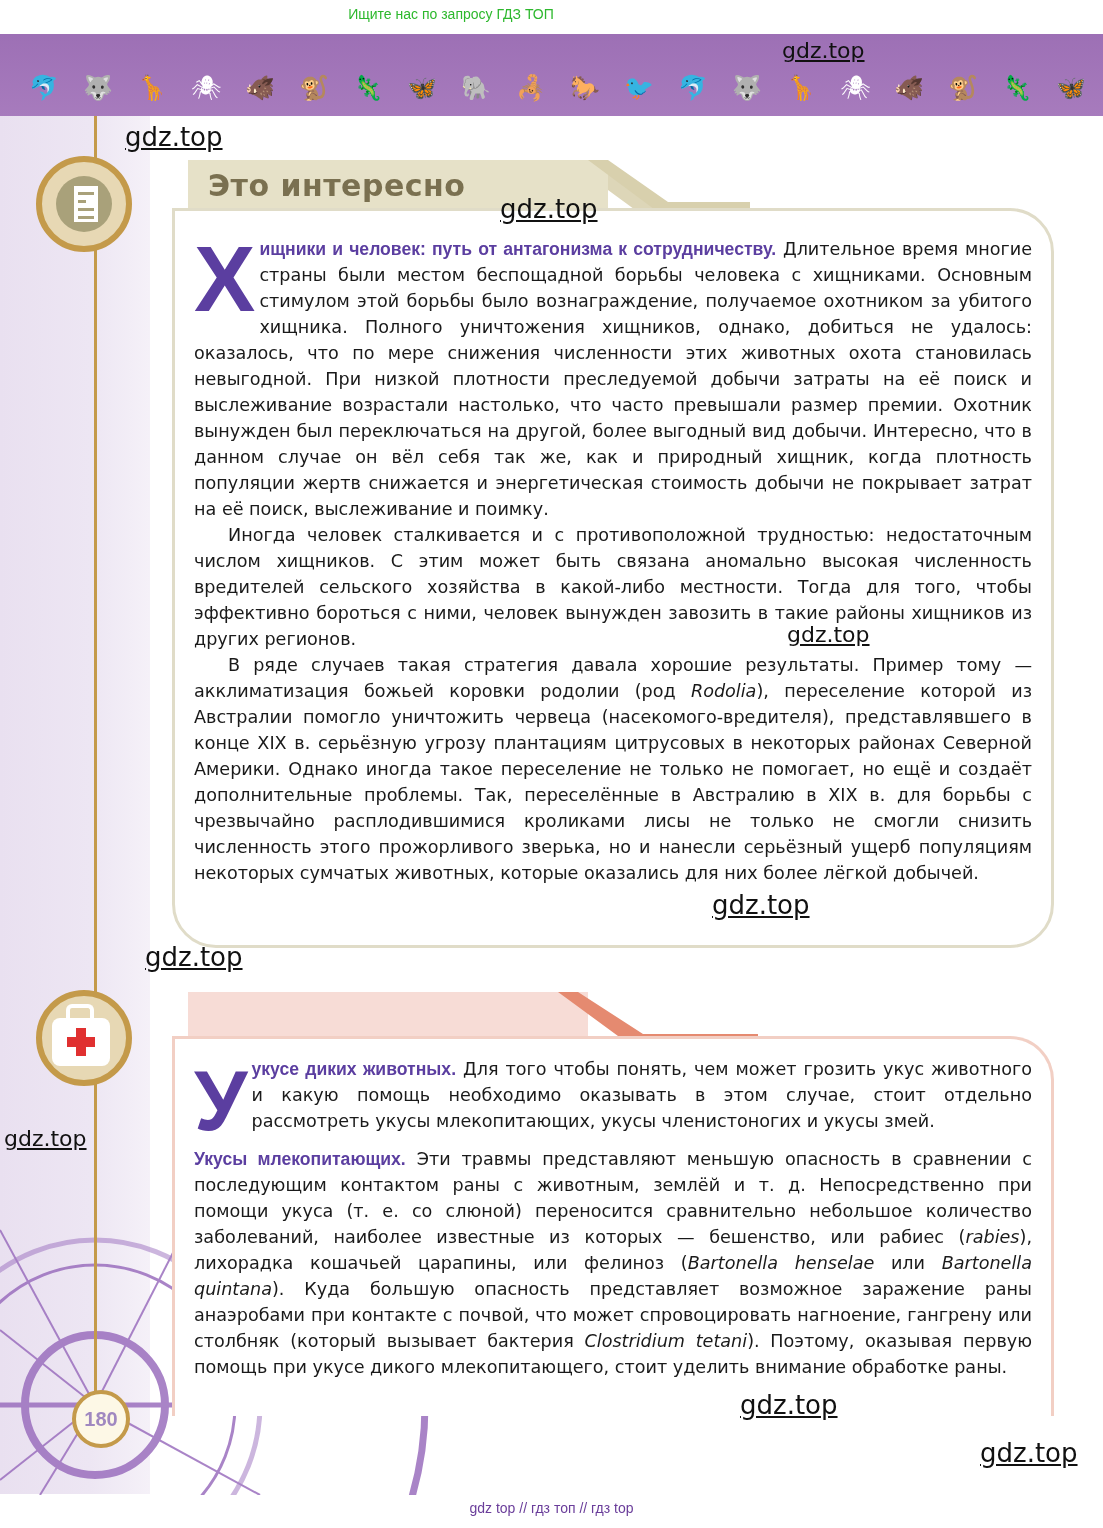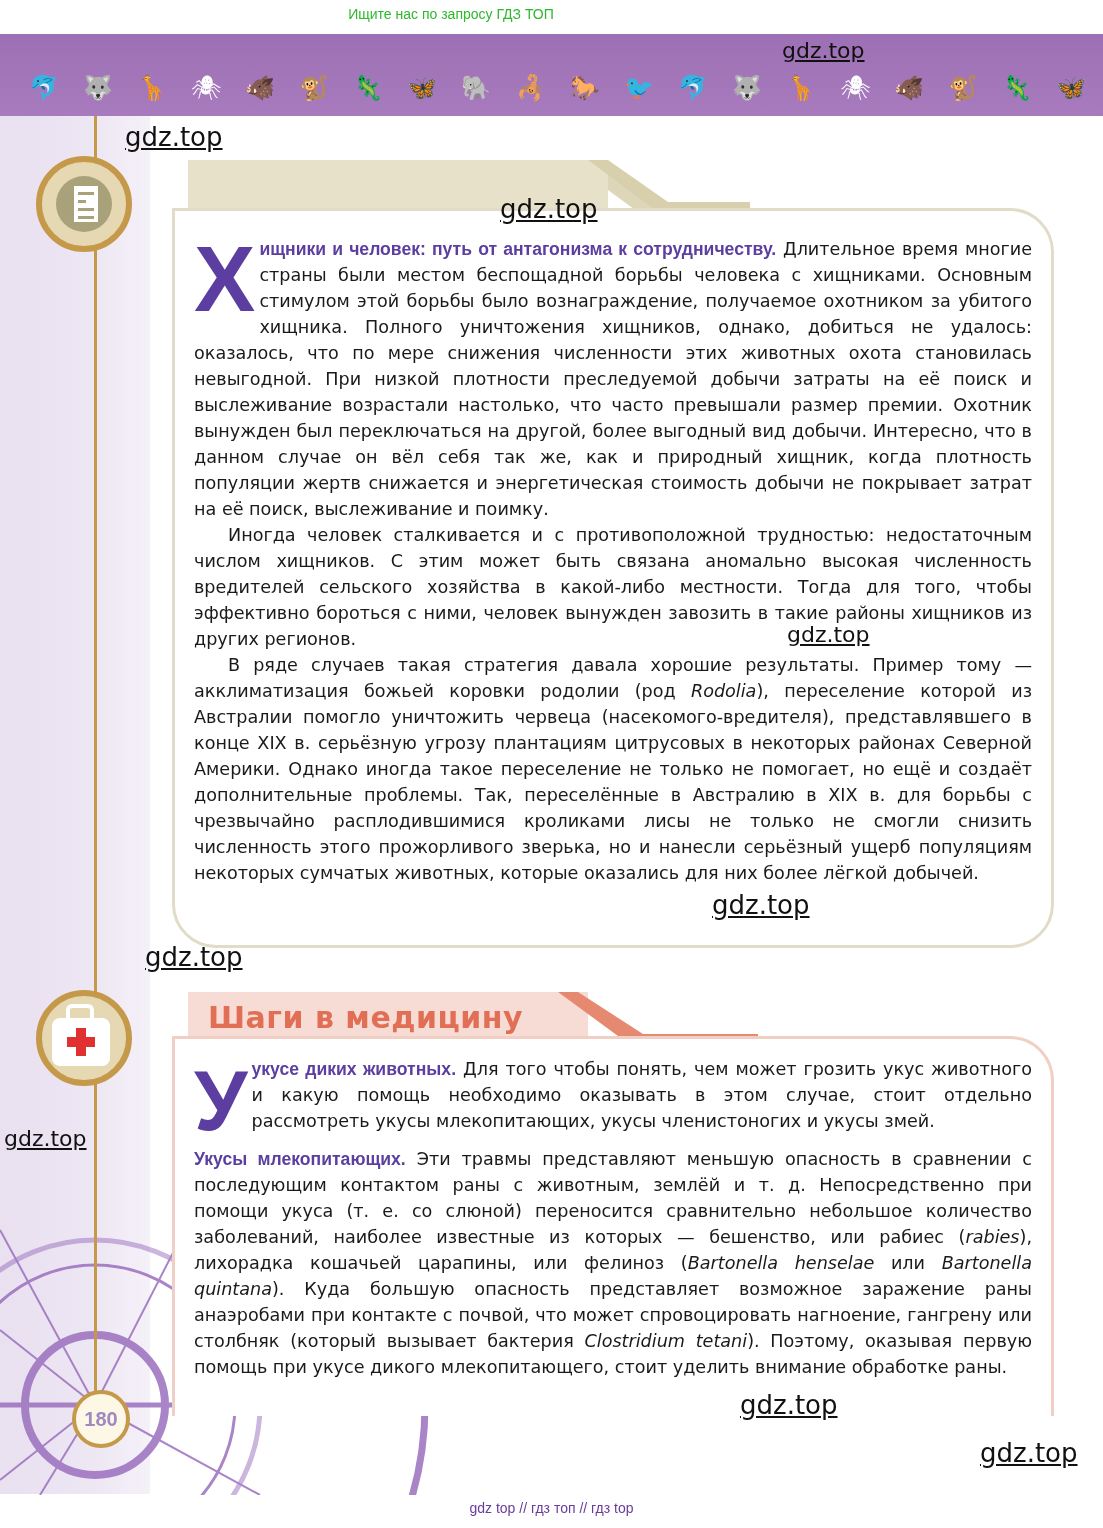--- a/index.html
+++ b/index.html
@@ -143,20 +143,21 @@
       </div>
   </div>
 </div>
 
 <div class="section-head" style="left:188px;top:160px;width:570px;">
   <svg style="position:absolute;left:0;top:0;" width="570" height="55">
     <polygon points="0,0 400,0 460,42 562,42 562,52 450,52 390,8 0,8" fill="#ddd6b8"></polygon>
     <rect x="0" y="0" width="420" height="48" fill="#e6e1c8"></rect>
     <polygon points="400,0 420,0 480,42 562,42 562,52 470,52" fill="#d8d0ad"></polygon>
   </svg>
+  <div class="head-title" style="color:#7a7050;">Это интересно</div>
 </div>
 <div class="box" style="left:172px;top:208px;width:882px;height:740px;border-color:#e0dcc8;"></div>
 
 <div class="text" style="left:194px;top:236px;width:838px;">
   <p>
     <span class="dropcap" style="font-size:92px;line-height:78px;margin-top:4px;">Х</span>
     <span class="lead">ищники и человек: путь от антагонизма к сотрудничеству.</span><span> Длительное время многие страны были местом беспощадной борьбы человека с хищниками. Основным стимулом этой борьбы было вознаграждение, получаемое охотником за убитого хищника. Полного уничтожения хищников, однако, добиться не удалось: оказалось, что по мере снижения численности этих животных охота становилась невыгодной. При низкой плотности преследуемой добычи затраты на её поиск и выслеживание возрастали настолько, что часто превышали размер премии. Охотник вынужден был переключаться на другой, более выгодный вид добычи. Интересно, что в данном случае он вёл себя так же, как и природный хищник, когда плотность популяции жертв снижается и энергетическая стоимость добычи не покрывает затрат на её поиск, выслеживание и поимку.</span>
   </p>
   <p class="indent">Иногда человек сталкивается и с противоположной трудностью: недостаточным числом хищников. С этим может быть связана аномально высокая численность вредителей сельского хозяйства в какой-либо местности. Тогда для того, чтобы эффективно бороться с ними, человек вынужден завозить в такие районы хищников из других регионов.</p>
   <p class="indent"><span>В ряде случаев такая стратегия давала хорошие результаты. Пример тому — акклиматизация божьей коровки родолии (род </span><i>Rodolia</i><span>), переселение которой из Австралии помогло уничтожить червеца (насекомого-вредителя), представлявшего в конце XIX в. серьёзную угрозу плантациям цитрусовых в некоторых районах Северной Америки. Однако иногда такое переселение не только не помогает, но ещё и создаёт дополнительные проблемы. Так, переселённые в Австралию в XIX в. для борьбы с чрезвычайно расплодившимися кроликами лисы не только не смогли снизить численность этого прожорливого зверька, но и нанесли серьёзный ущерб популяциям некоторых сумчатых животных, которые оказались для них более лёгкой добычей.</span></p>
@@ -168,21 +169,20 @@
     <div class="cross-h"></div>
   </div>
   <div class="med-handle" style="left:24px;top:8px;"></div>
 </div>
 
 <div class="section-head" style="left:188px;top:992px;width:570px;">
   <svg style="position:absolute;left:0;top:0;" width="570" height="55">
     <rect x="0" y="0" width="400" height="48" fill="#f7dcd6"></rect>
     <polygon points="370,0 390,0 455,42 575,42 575,55 445,55" fill="#e58a70"></polygon>
   </svg>
-  <div class="head-title" style="color:#e06f55;">Шаги в медицину</div>
 </div>
 <div class="box" style="left:172px;top:1036px;width:882px;height:380px;border-color:#f2cfc4;border-bottom:none;border-radius:0 44px 0 0;"></div>
 
 <div class="text" style="left:194px;top:1056px;width:838px;">
   <p>
     <span class="dropcap" style="font-size:86px;line-height:76px;margin-top:6px;">У</span>
     <span class="lead">укусе диких животных.</span><span> Для того чтобы понять, чем может грозить укус животного и какую помощь необходимо оказывать в этом случае, стоит отдельно рассмотреть укусы млекопитающих, укусы членистоногих и укусы змей.</span>
   </p>
   <p style="margin-top:12px;">
     <span class="lead">Укусы млекопитающих.</span><span> Эти травмы представляют меньшую опасность в сравнении с последующим контактом раны с животным, землёй и т. д. Непосредственно при помощи укуса (т. е. со слюной) переносится сравнительно небольшое количество заболеваний, наиболее известные из которых — бешенство, или рабиес (</span><i>rabies</i><span>), лихорадка кошачьей царапины, или фелиноз (</span><i>Bartonella henselae</i><span> или </span><i>Bartonella quintana</i><span>). Куда большую опасность представляет возможное заражение раны анаэробами при контакте с почвой, что может спровоцировать нагноение, гангрену или столбняк (который вызывает бактерия </span><i>Clostridium tetani</i><span>). Поэтому, оказывая первую помощь при укусе дикого млекопитающего, стоит уделить внимание обработке раны.</span>

